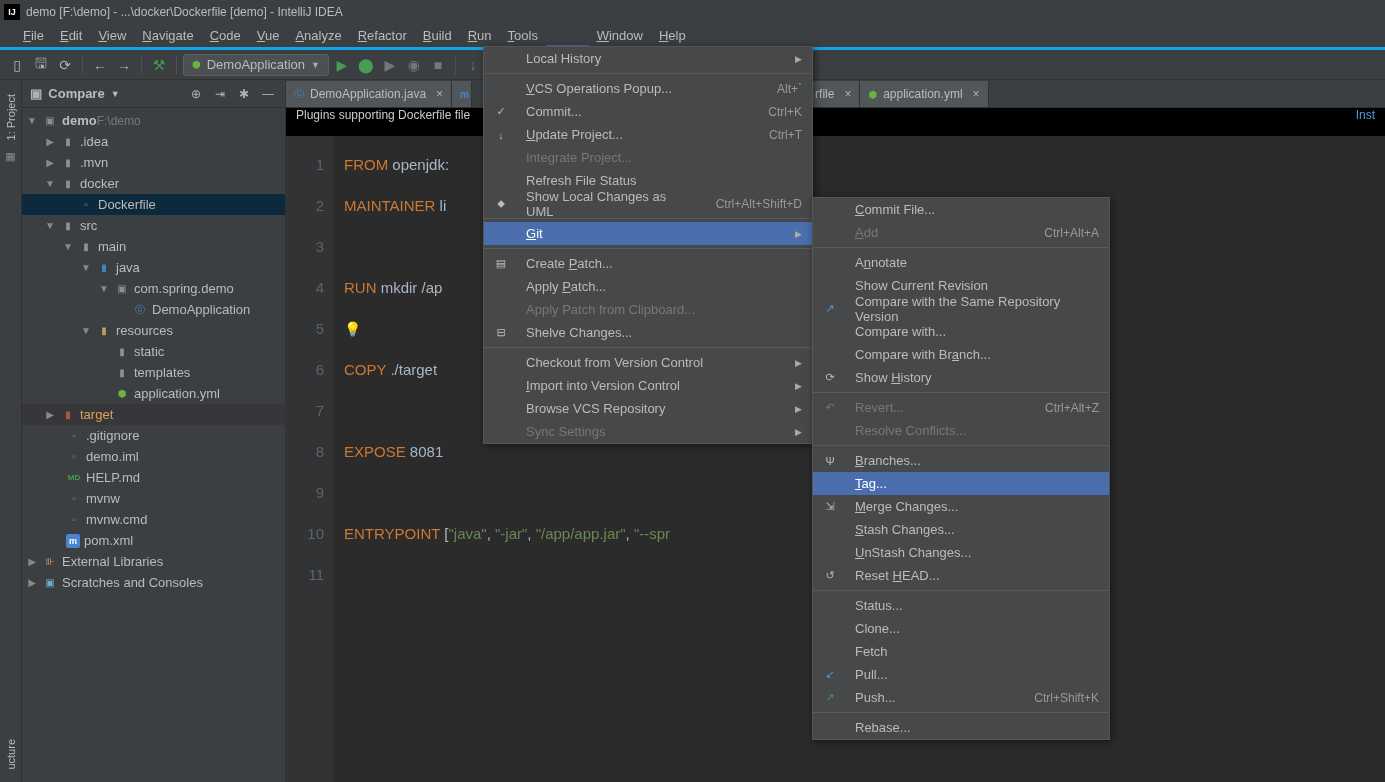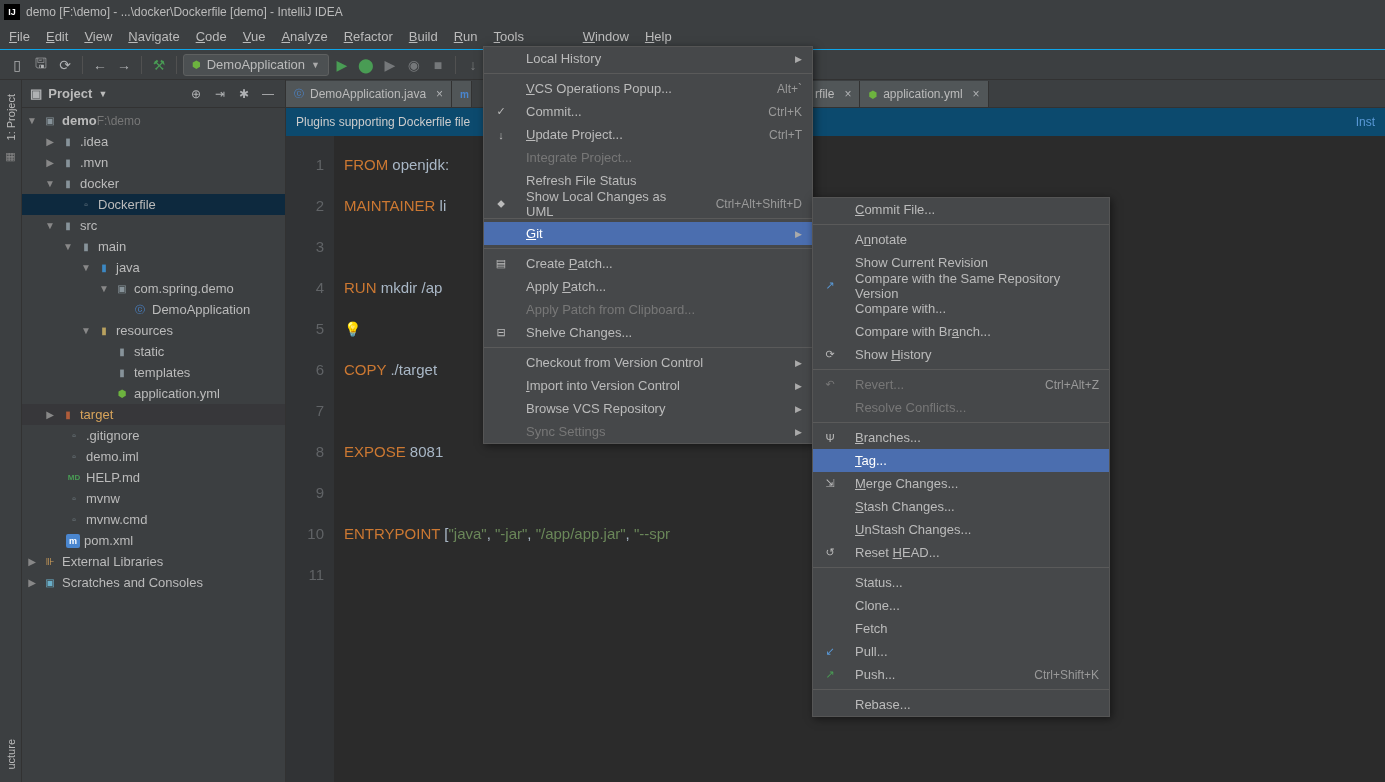--- a/index.html
+++ b/index.html
@@ -1,21 +1,21 @@
 <!DOCTYPE html>
 <html><head>
 <meta charset="utf-8">
 <style>
   * { box-sizing: border-box; margin: 0; padding: 0; font-family: "Segoe UI", Arial, sans-serif; }
   body { background: #3c3f41; color: #bbb; font-size: 13px; width: 1385px; height: 782px; overflow: hidden; position: relative; }
   
   .title-bar { background: #3c3f41; height: 24px; display: flex; align-items: center; padding: 0 4px; color: #bbb; font-size: 12px; }
   .title-bar .icon { width: 16px; height: 16px; background: #000; margin-right: 6px; display: inline-flex; align-items: center; justify-content: center; color: #fff; font-size: 9px; font-weight: bold; }
   
-  .menu-bar { background: #3c3f41; height: 26px; border-bottom: 1px solid #0ea5e9; display: flex; align-items: center; padding: 0 1px; }
+  .menu-bar { background: #3c3f41; height: 26px; border-bottom: 3px solid #0ea5e9; display: flex; align-items: center; padding: 0 15px; }
   .menu-item { padding: 3px 8px; color: #bbb; cursor: pointer; font-size: 13px; }
   .menu-item.active { background: #4b6eaf; color: #fff; margin-top: 40px; }
   .menu-item u { text-decoration: underline; }
   
   .toolbar { background: #3c3f41; height: 30px; border-bottom: 1px solid #323232; display: flex; align-items: center; padding: 0 6px; gap: 2px; }
   .tb-btn { width: 22px; height: 22px; display: flex; align-items: center; justify-content: center; color: #afb1b3; cursor: pointer; font-size: 14px; }
   .tb-sep { width: 1px; height: 18px; background: #515151; margin: 0 4px; }
   .run-config { display: flex; align-items: center; height: 22px; padding: 0 8px; background: #4c5052; border: 1px solid #5e6060; border-radius: 3px; cursor: pointer; gap: 6px; }
   .run-config .spring { color: #6db33f; font-size: 10px; }
   .run-icon { color: #499c54 !important; }
@@ -48,21 +48,21 @@
   .m-icon { background: #4a86cf; color: #fff; width: 14px; height: 14px; font-size: 9px; font-weight: bold; border-radius: 2px; }
   .ext-lib { color: #d8a45b; }
   .path-label { color: #777; font-size: 12px; }
   
   .editor-area { flex: 1; display: flex; flex-direction: column; background: #2b2b2b; position: relative; }
   .editor-tabs { height: 28px; background: #3c3f41; border-bottom: 1px solid #323232; display: flex; align-items: flex-end; }
   .ed-tab { height: 26px; display: flex; align-items: center; padding: 0 8px; background: #515658; border-right: 1px solid #323232; cursor: pointer; gap: 6px; font-size: 12px; }
   .ed-tab .close { color: #afb1b3; font-size: 12px; cursor: pointer; margin-left: 4px; }
   .ed-tab .ico { font-size: 10px; }
   
-  .banner { height: 28px; background: #0c4a6e; color: #ccc; display: flex; align-items: center; padding: 0 10px; font-size: 12px; justify-content: space-between; }
+  .banner { height: 28px; background: #000000; color: #ccc; display: flex; align-items: flex-start; padding: 0 10px; font-size: 12px; justify-content: space-between; }
   .banner a { color: #5998d6; cursor: pointer; }
   
   .code-area { flex: 1; display: flex; font-family: "Consolas", "Monaco", monospace; font-size: 15px; }
   .gutter { width: 48px; background: #313335; color: #606366; text-align: right; padding: 8px 10px 0 0; }
   .gutter div { height: 41px; line-height: 41px; }
   .code { flex: 1; padding: 8px 10px 15px 10px; color: #a9b7c6; }
   .code div { height: 41px; line-height: 41px; white-space: pre; }
   .kw { color: #cc7832; }
   .str { color: #6a8759; }
   .bulb { color: #f0a30a; font-size: 14px; }
@@ -136,21 +136,21 @@
   <div class="left-gutter">
     <span class="label">1: Project</span>
     <span style="font-size:11px;color:#888;margin-top:4px">▦</span>
     <span class="label" style="margin-top:auto;margin-bottom:6px">ucture</span>
   </div>
 
   <div class="project-panel">
     <div class="project-header">
       <span class="title">
         <span style="color:#afb1b3">▣</span>
-        <span>Project</span>
+        <span>Compare</span>
         <span style="font-size:9px">▼</span>
       </span>
       <span class="ico">⊕</span>
       <span class="ico">⇥</span>
       <span class="ico">✱</span>
       <span class="ico">—</span>
     </div>
     <div class="tree">
       <div class="tree-row" style="padding-left:4px">
           <span class="arrow">▼</span>
@@ -394,20 +394,25 @@
       <span class="dd-label">Sync Settings</span>
       <span class="dd-arr">▶</span>
     </div>
   </div>
 
 <div class="dropdown git-menu" id="git-dd">
     <div class="dd-item">
       <span class="dd-icon"></span>
       <span class="dd-label"><u>C</u>ommit File...</span>
     </div>
+    <div class="dd-item disabled">
+      <span class="dd-icon"></span>
+      <span class="dd-label"><u>A</u>dd</span>
+      <span class="dd-sc">Ctrl+Alt+A</span>
+    </div>
     <div class="dd-sep"></div>
     <div class="dd-item">
       <span class="dd-icon"></span>
       <span class="dd-label">A<u>n</u>notate</span>
     </div>
     <div class="dd-item">
       <span class="dd-icon"></span>
       <span class="dd-label">Show Current Revision</span>
     </div>
     <div class="dd-item">

